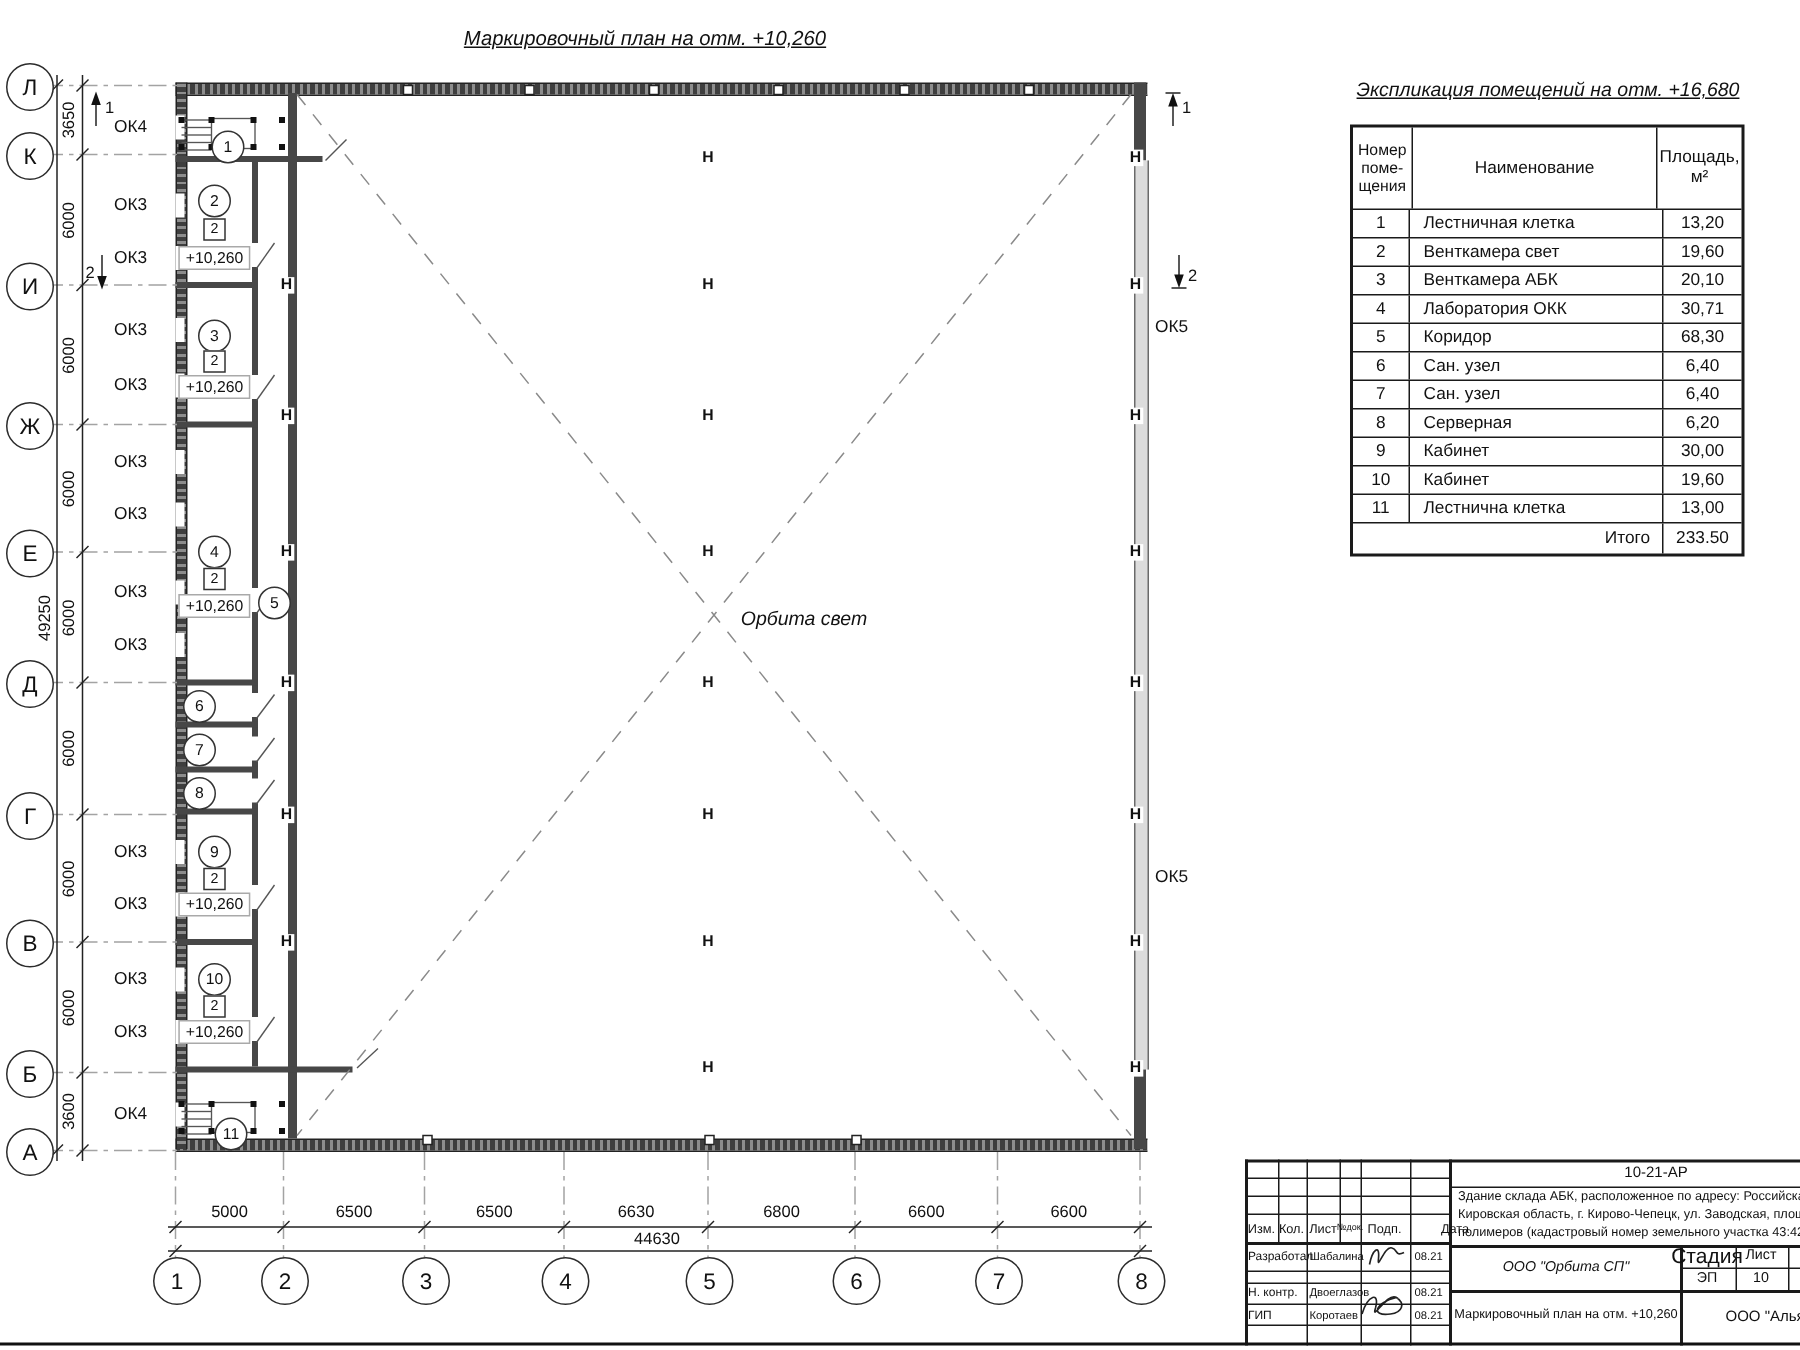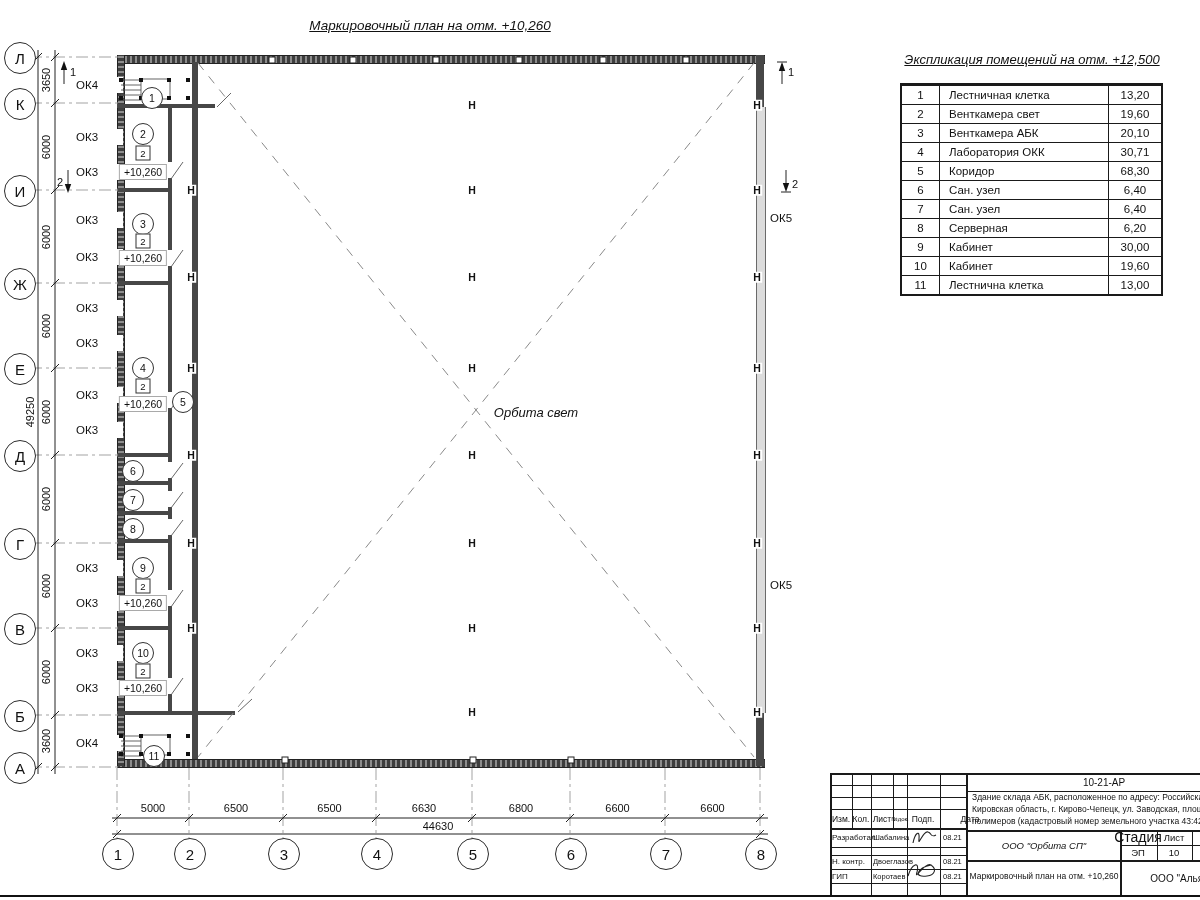--- a/index.html
+++ b/index.html
@@ -58,21 +58,21 @@
   .tb-text{position:absolute;font-size:8.5px;z-index:9;white-space:nowrap}
   .tb-center{transform:translate(-50%,-50%);text-align:center}
   .frame-bottom{position:absolute;left:0;top:895px;width:1200px;height:2.4px;background:#111;z-index:10}
 </style>
 </head>
 <body>
 
 <div class="sheet">
 
   <div class="t drawing-title" style="left:430px;top:18px">Маркировочный план на отм. +10,260</div>
-  <div class="t sched-title" style="left:1032px;top:52px">Экспликация помещений на отм. +12,500</div>
+  <div class="t sched-title" style="left:1032px;top:52px">Экспликация помещений на отм. +16,680</div>
 
   <div class="abs" id="plan" style="left:0;top:0;width:1200px;height:900px">
 
     <div class="wall-hh" style="left:117px;top:55px;width:648px;height:7px"></div>
     <div class="wall-hh" style="left:117px;top:759px;width:648px;height:7px"></div>
     <div class="wall-hv" style="left:117px;top:55px;width:6px;height:711px"></div>
     <div class="wall" style="left:168px;top:104px;width:4px;height:607px"></div>
     <div class="wall" style="left:192px;top:62px;width:6px;height:697px"></div>
     <div class="wall" style="left:756px;top:55px;width:8px;height:52px"></div>
     <div class="wall-light" style="left:756px;top:107px;width:8px;height:606px"></div>
@@ -313,20 +313,25 @@
       <line x1="786" y1="170" x2="786" y2="188" class="k"></line>
       <line x1="781" y1="192" x2="791" y2="192" class="k"></line>
       <path d="M786,192 l-3.2,-9 l6.4,0 z" class="dot"></path>
       <path class="sig" d="M913,843 c2,-10 7,-14 6,-4 c-1,9 4,-9 9,-7 c4,1 2,6 8,3"></path>
       <path class="sig" d="M908,876 c4,-13 12,-15 9,-4 c-3,10 8,-11 14,-7 c-14,3 -18,13 -4,11 c8,-1 10,-7 4,-11"></path>
     </svg>
 
   <div class="openlabel" style="left:536px;top:412px">Орбита свет</div>
 
   <div class="sched" id="sched">
+    <div class="srow head">
+      <div class="sc1">Номер поме-щения</div>
+      <div class="sc2">Наименование</div>
+      <div class="sc3">Площадь, м²</div>
+    </div>
 
   <div class="srow">
         <div class="sc1">1</div>
         <div class="sc2">Лестничная клетка</div>
         <div class="sc3">13,20</div>
       </div>
       <div class="srow">
         <div class="sc1">2</div>
         <div class="sc2">Венткамера свет</div>
         <div class="sc3">19,60</div>
@@ -368,20 +373,24 @@
       </div>
       <div class="srow">
         <div class="sc1">10</div>
         <div class="sc2">Кабинет</div>
         <div class="sc3">19,60</div>
       </div>
       <div class="srow">
         <div class="sc1">11</div>
         <div class="sc2">Лестнична клетка</div>
         <div class="sc3">13,00</div>
+      </div>
+      <div class="srow total">
+        <div class="sc2 tot">Итого</div>
+        <div class="sc3">233.50</div>
       </div>
     </div>
 
   <div class="abs" id="tblock">
     <div class="tb-text tb-center" style="left:1104px;top:782px;font-size:10px">10-21-АР</div>
     <div class="tb-text" style="left:972px;top:792px">Здание склада АБК, расположенное по адресу: Российская Феде</div>
     <div class="tb-text" style="left:972px;top:804px">Кировская область, г. Кирово-Чепецк, ул. Заводская, площадка з</div>
     <div class="tb-text" style="left:972px;top:816px">полимеров (кадастровый номер земельного участка 43:42:0000</div>
     <div class="tb-text tb-center" style="left:1044px;top:845px;font-style:italic;font-size:9.5px">ООО "Орбита СП"</div>
     <div class="tb-text tb-center" style="left:1138px;top:837px;font-size:14px">Стадия</div>

